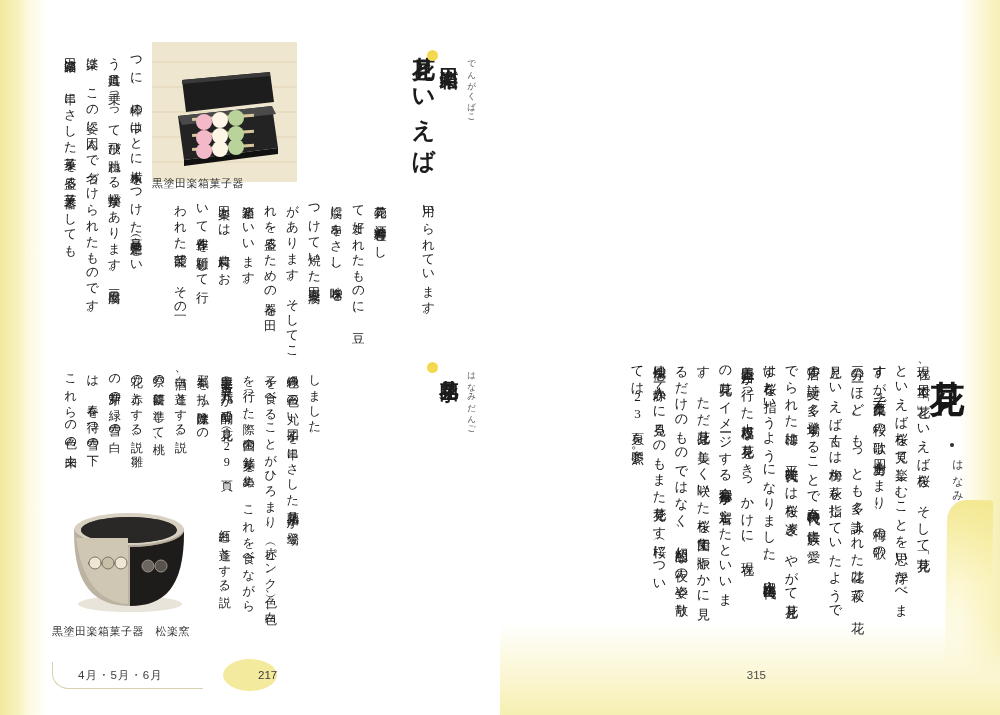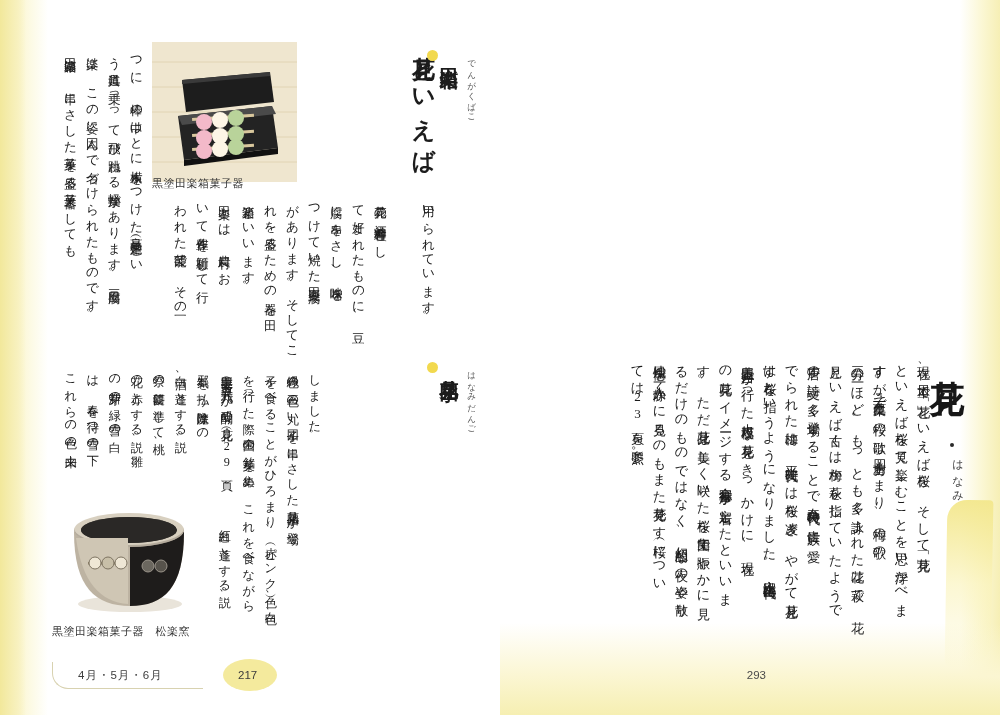--- a/index.html
+++ b/index.html
@@ -52,21 +52,21 @@
     position:absolute;right:8px;top:500px;width:46px;height:168px;
     background:linear-gradient(180deg,rgba(243,231,140,.95),rgba(250,243,186,.65),rgba(252,248,214,.15));
     border-radius:20px 4px 26px 8px;
     transform:rotate(1deg);
   }
 
   
   .rbody{position:absolute;top:352px;height:300px;font-size:13.2px;}
 
   
-  .pagenum{position:absolute;font-size:11.5px;color:#4a4a4a;font-family:"Liberation Sans",sans-serif;}
+  .pagenum{position:absolute;font-size:11.5px;color:#4a4a4a;font-family:"Liberation Sans",sans-serif;margin-left:20px;}
   .pagenum-right{right:234px;bottom:34px;}
   .oval{position:absolute;left:223px;bottom:24px;width:54px;height:32px;border-radius:50%;background:#f4ea9d;}
   .pagenum-left{left:238px;bottom:34px;color:#3b3b3b;}
   .footer-left{position:absolute;left:78px;bottom:32px;font-size:11.5px;color:#3d3d3d;font-family:"Liberation Sans",sans-serif;letter-spacing:1px;}
   .footer-rule{position:absolute;left:52px;bottom:26px;width:150px;height:26px;border-left:1px solid #d8d2b0;border-bottom:1px solid #d8d2b0;border-bottom-left-radius:16px;}
 
   
   .h-hanamito{
     position:absolute;right:58px;top:38px;
     font-size:23px;font-weight:bold;color:#1c1c1c;letter-spacing:3px;
@@ -108,21 +108,21 @@
     <div class="v rbody vcol" style="right:176px;top:356px;height:268px;">唐の詩文に多く登場することで奈良時代の貴族に愛</div>
     <div class="v rbody vcol" style="right:198px;top:356px;height:268px;">でられた梅は、平安時代には桜を凌ぎ、やがて花見とは桜を指</div>
     <div class="v rbody vcol" style="right:220px;top:356px;height:268px;">すというようになりました。安土桃山時代に</div>
     <div class="v rbody vcol" style="right:242px;top:356px;height:268px;">豊臣秀吉が行った大規模な花見をきっかけに、現在</div>
     <div class="v rbody vcol" style="right:264px;top:356px;height:268px;">の花見にイメージする宴会行事が定着したといいま</div>
     <div class="v rbody vcol" style="right:286px;top:356px;height:268px;">す。ただ花見は美しく咲いた桜を集団で賑やかに見</div>
     <div class="v rbody vcol" style="right:308px;top:356px;height:268px;">るだけのものではなく、幻想的な夜の姿や散りゆく</div>
     <div class="v rbody vcol" style="right:330px;top:356px;height:268px;">風情を一人静かに見るのもまた花見です（桜につい</div>
     <div class="v rbody vcol" style="right:352px;top:356px;height:268px;">ては23頁を参照）。</div>
 
-    <div class="pagenum pagenum-right">293</div>
+    <div class="pagenum pagenum-right">315</div>
   </div>
 
   <div class="page-left">
     <div class="wash-left"></div>
     <div class="wash-left2"></div>
 
     <div class="v h-hanamito">花見といえば</div>
 
     <div class="bullet" style="right:62px;top:50px;"></div>
     <div class="v h-dengaku">田楽箱</div>

